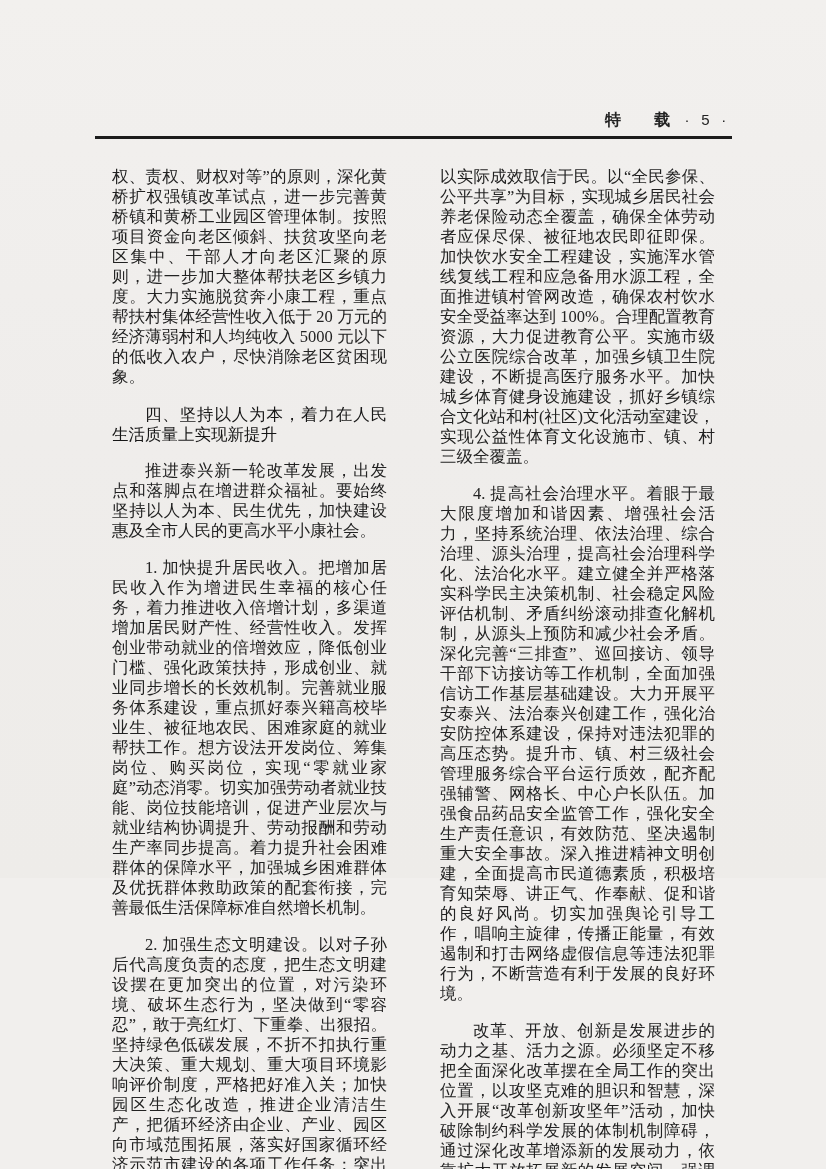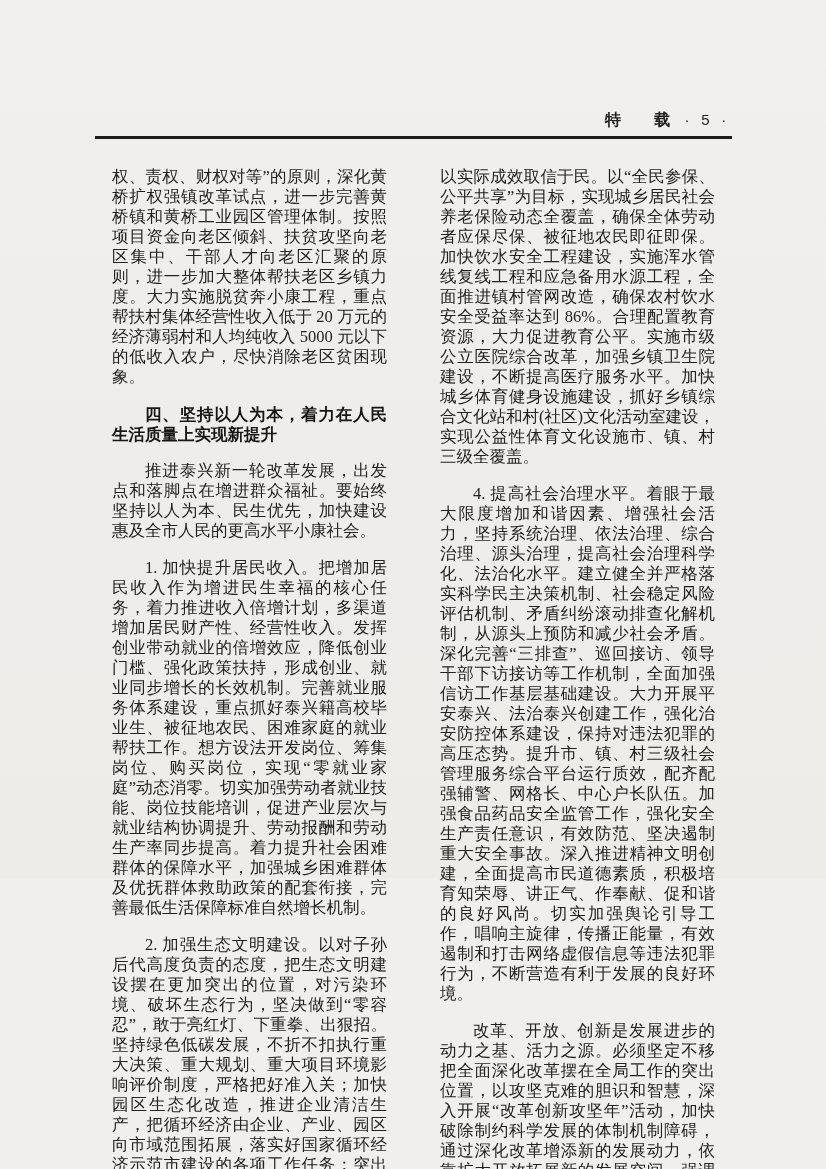--- a/index.html
+++ b/index.html
@@ -47,21 +47,21 @@
     font-size: 16.5px;
     line-height: 20px;
     text-align: justify;
     text-justify: inter-ideograph;
     color: #222;
   }
   .para { margin: 17px; text-indent: 2em; }
   .para.continuation { text-indent: 0; }
   .para.section-heading {
     font-family: "Liberation Sans", "DejaVu Sans", sans-serif;
-    font-weight: 700;
+    font-weight: 400;
     color: #161616;
   }
   .kai { }
 </style>
 </head>
 <body>
 
 <div class="page">
   <div class="content">
 
@@ -73,21 +73,21 @@
 
     <div class="cols">
       <div class="col" id="col-left">
           <div class="para continuation"><span>权、责权、财权对等”的原则，深化黄桥扩权强镇改革试点，进一步完善黄桥镇和黄桥工业园区管理体制。按照项目资金向老区倾斜、扶贫攻坚向老区集中、干部人才向老区汇聚的原则，进一步加大整体帮扶老区乡镇力度。大力实施脱贫奔小康工程，重点帮扶村集体经营性收入低于 20 万元的经济薄弱村和人均纯收入 5000 元以下的低收入农户，尽快消除老区贫困现象。</span></div>
           <div class="para section-heading"><span>四、坚持以人为本，着力在人民生活质量上实现新提升</span></div>
           <div class="para body"><span>推进泰兴新一轮改革发展，出发点和落脚点在增进群众福祉。要始终坚持以人为本、民生优先，加快建设惠及全市人民的更高水平小康社会。</span></div>
           <div class="para body"><span class="kai">1. 加快提升居民收入。</span><span>把增加居民收入作为增进民生幸福的核心任务，着力推进收入倍增计划，多渠道增加居民财产性、经营性收入。发挥创业带动就业的倍增效应，降低创业门槛、强化政策扶持，形成创业、就业同步增长的长效机制。完善就业服务体系建设，重点抓好泰兴籍高校毕业生、被征地农民、困难家庭的就业帮扶工作。想方设法开发岗位、筹集岗位、购买岗位，实现“零就业家庭”动态消零。切实加强劳动者就业技能、岗位技能培训，促进产业层次与就业结构协调提升、劳动报酬和劳动生产率同步提高。着力提升社会困难群体的保障水平，加强城乡困难群体及优抚群体救助政策的配套衔接，完善最低生活保障标准自然增长机制。</span></div>
           <div class="para body"><span class="kai">2. 加强生态文明建设。</span><span>以对子孙后代高度负责的态度，把生态文明建设摆在更加突出的位置，对污染环境、破坏生态行为，坚决做到“零容忍”，敢于亮红灯、下重拳、出狠招。坚持绿色低碳发展，不折不扣执行重大决策、重大规划、重大项目环境影响评价制度，严格把好准入关；加快园区生态化改造，推进企业清洁生产，把循环经济由企业、产业、园区向市域范围拓展，落实好国家循环经济示范市建设的各项工作任务；突出抓好重点领域、重点地区、重点行业节能减排，加快淘汰落后产能设备，坚决清理小化工企业。加快改善生态环境，下决心把群众关心、反映强烈的环境问题治理好。以饮用水安全为重点强化水污染防治，以 PM 2.5 和化工废气防控为重点深化大气污染防治，以农业生产用地保护为重点加强土壤污染防治，以城乡绿化为重点加强生态屏障建设，努力把环境敏感期变成生态建设的加速期、环境质量的改善期。2014 年，卫生城市创建确保通过国家级考核验收；环保模范城市创建通过国家技术评估、力争进入国家考核程序；生态市创建通过省级考核、力争进入国家技术评估程序；建成省级园林城市，做好申报国家级准备工作。</span></div>
         </div>
       <div class="col" id="col-right">
-          <div class="para continuation"><span>以实际成效取信于民。以“全民参保、公平共享”为目标，实现城乡居民社会养老保险动态全覆盖，确保全体劳动者应保尽保、被征地农民即征即保。加快饮水安全工程建设，实施浑水管线复线工程和应急备用水源工程，全面推进镇村管网改造，确保农村饮水安全受益率达到 86%。合理配置教育资源，大力促进教育公平。实施市级公立医院综合改革，加强乡镇卫生院建设，不断提高医疗服务水平。加快城乡体育健身设施建设，抓好乡镇综合文化站和村(社区)文化活动室建设，实现公益性体育文化设施市、镇、村三级全覆盖。</span></div>
+          <div class="para continuation"><span>以实际成效取信于民。以“全民参保、公平共享”为目标，实现城乡居民社会养老保险动态全覆盖，确保全体劳动者应保尽保、被征地农民即征即保。加快饮水安全工程建设，实施浑水管线复线工程和应急备用水源工程，全面推进镇村管网改造，确保农村饮水安全受益率达到 100%。合理配置教育资源，大力促进教育公平。实施市级公立医院综合改革，加强乡镇卫生院建设，不断提高医疗服务水平。加快城乡体育健身设施建设，抓好乡镇综合文化站和村(社区)文化活动室建设，实现公益性体育文化设施市、镇、村三级全覆盖。</span></div>
           <div class="para body"><span class="kai">4. 提高社会治理水平。</span><span>着眼于最大限度增加和谐因素、增强社会活力，坚持系统治理、依法治理、综合治理、源头治理，提高社会治理科学化、法治化水平。建立健全并严格落实科学民主决策机制、社会稳定风险评估机制、矛盾纠纷滚动排查化解机制，从源头上预防和减少社会矛盾。深化完善“三排查”、巡回接访、领导干部下访接访等工作机制，全面加强信访工作基层基础建设。大力开展平安泰兴、法治泰兴创建工作，强化治安防控体系建设，保持对违法犯罪的高压态势。提升市、镇、村三级社会管理服务综合平台运行质效，配齐配强辅警、网格长、中心户长队伍。加强食品药品安全监管工作，强化安全生产责任意识，有效防范、坚决遏制重大安全事故。深入推进精神文明创建，全面提高市民道德素质，积极培育知荣辱、讲正气、作奉献、促和谐的良好风尚。切实加强舆论引导工作，唱响主旋律，传播正能量，有效遏制和打击网络虚假信息等违法犯罪行为，不断营造有利于发展的良好环境。</span></div>
           <div class="para body"><span>改革、开放、创新是发展进步的动力之基、活力之源。必须坚定不移把全面深化改革摆在全局工作的突出位置，以攻坚克难的胆识和智慧，深入开展“改革创新攻坚年”活动，加快破除制约科学发展的体制机制障碍，通过深化改革增添新的发展动力，依靠扩大开放拓展新的发展空间，强调加快创新激发新的发展活力，不断提升全市经济社会发展水平。</span></div>
           <div class="para body"><span class="kai">1. 坚持问题导向，深化重点领域改革。</span><span>按照省市统一部署，抓好各项改革任务的落实，特别要针对全市发展过程中的各类突出矛盾和问题，在重点领域和关键环节上狠下工夫。推进经济管理体制改革。充分发挥市场配置资源的决定性作用，以更大决心、更大力度推进审批事项“减、转、放、免”，向市场放权，向基层放权、向社会放权。加快建立城乡统一的建设用地市场，完善经营性用地和工业用地招拍挂制度，确保土地高效利用。加大银行业金融机构引进力度，积极发展创业风险投资公司、信用担保公司、小额贷款公司等非银行性金融机构，促进地方金融创新发展。推进行政管理体</span></div>
         </div>
     </div>
 
   </div>
 </div>
 
 </body></html>

